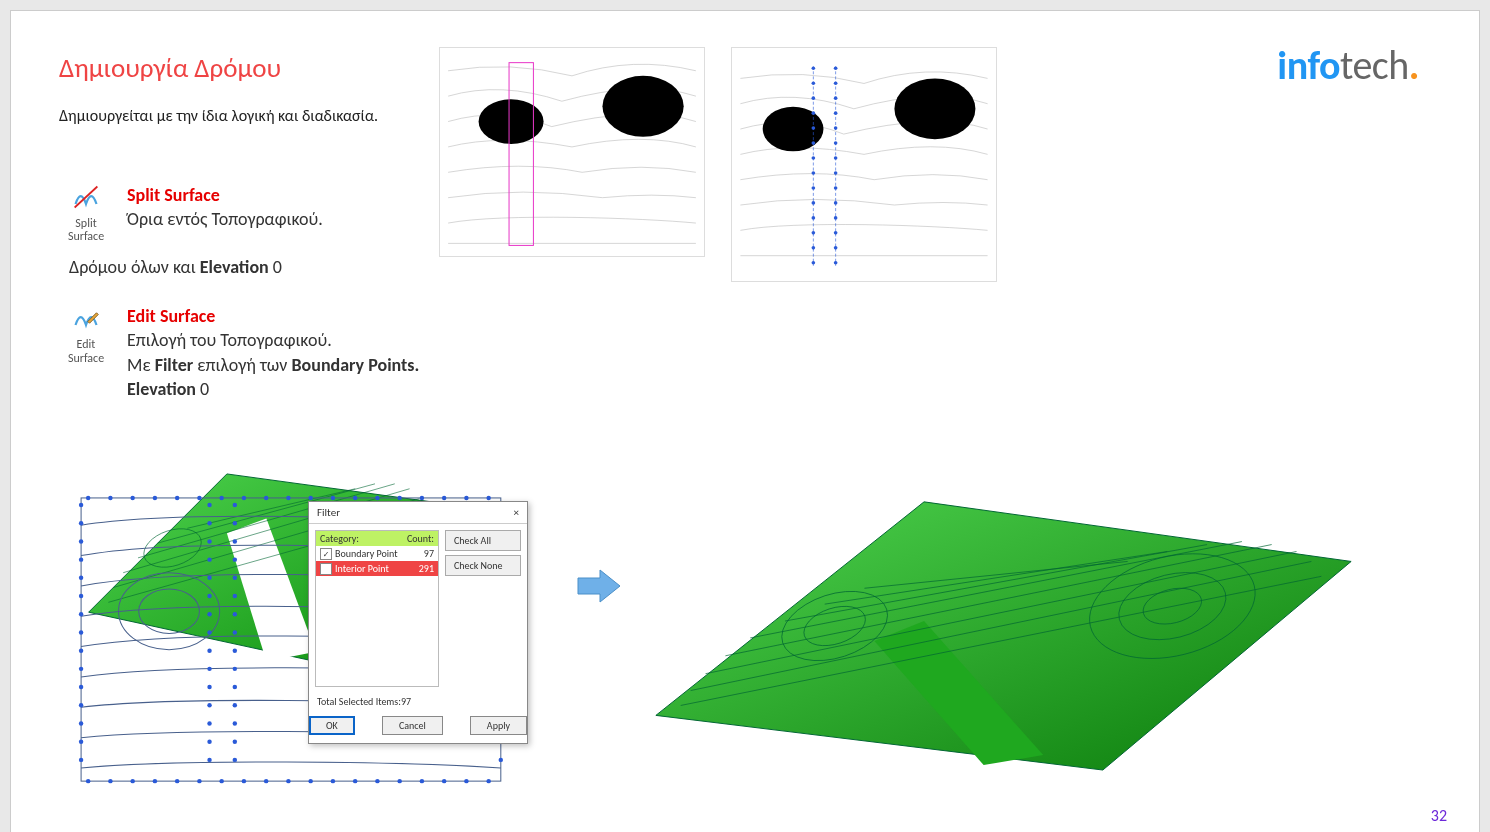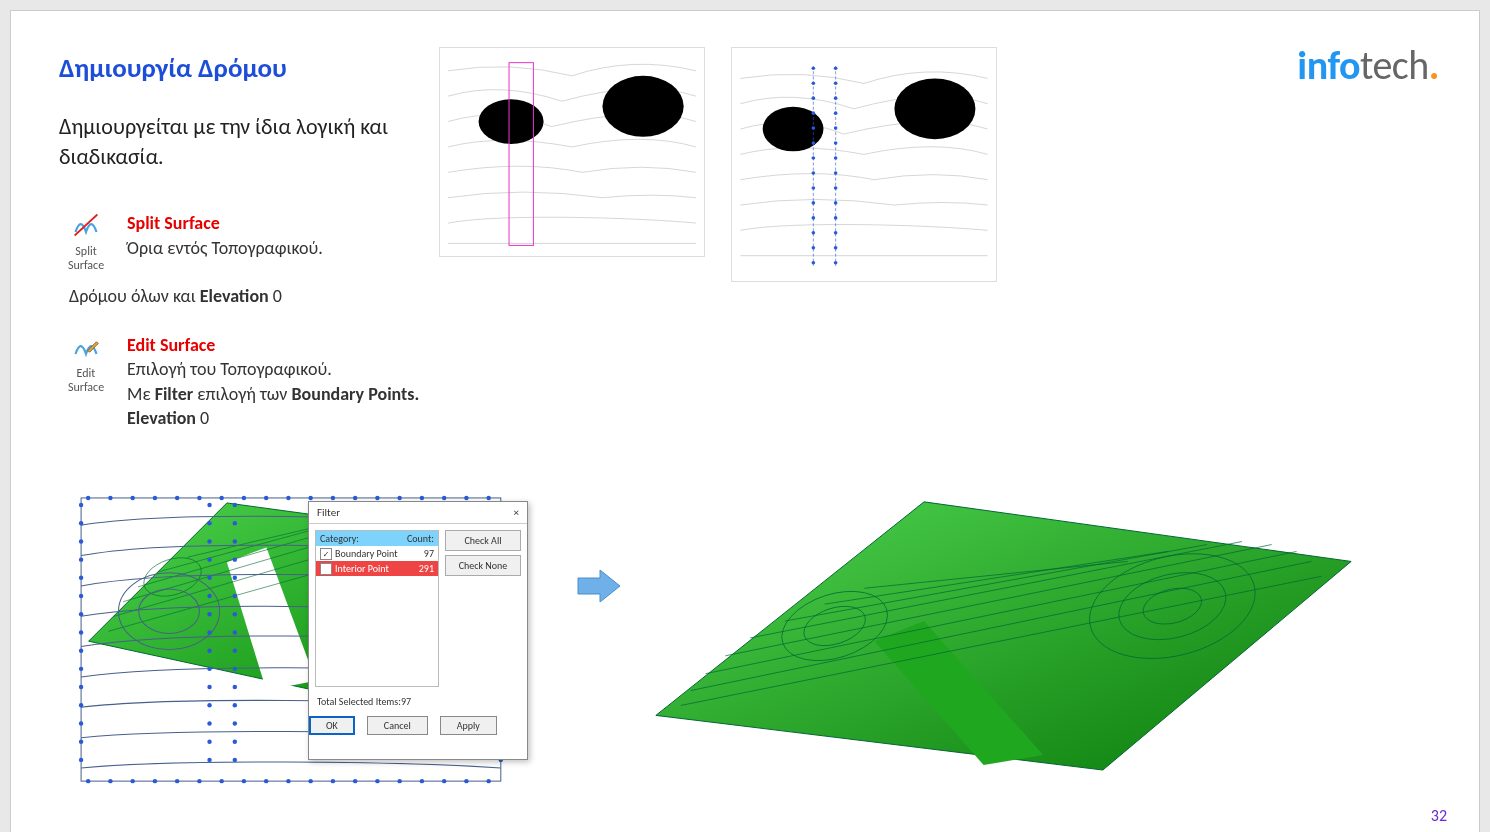--- a/index.html
+++ b/index.html
@@ -1,51 +1,51 @@
 <!DOCTYPE html>
 <html><head>
 <meta charset="utf-8">
 <style>
 body{margin:0;background:#e8e8e8;font-family:Calibri,Arial,sans-serif;color:#333;display:flex;justify-content:center;padding:10px}
 .slide{width:1490px;height:832px;background:#fff;position:relative;border:1px solid #ccc;box-sizing:border-box;padding:40px 48px}
-.title{font-size:27px;font-weight:700;color:#1d4ed8;margin:0 0 28px}
-.desc{font-size:22px;line-height:1.35;max-width:360px;color:#222;margin-bottom:40px}
+.title{font-size:27px;font-weight:400;color:#ef4444;margin:0 0 21px}
+.desc{font-size:16px;line-height:1.35;max-width:360px;color:#222;margin-bottom:56px}
 .cmd-block{display:flex;gap:14px;margin-bottom:12px}
 .cmd-icon{display:flex;flex-direction:column;align-items:center;width:54px}
 .cmd-icon svg{width:28px;height:28px}
 .cmd-icon .lbl{font-size:12px;color:#555;text-align:center;line-height:1.15;margin-top:2px}
 .cmd-text{font-size:18px;line-height:1.35}
 .cmd-text .red{color:#e60000;font-weight:700}
 .indent{margin-left:10px;font-size:18px;margin-bottom:26px}
-.logo{position:absolute;top:30px;right:40px;font-size:40px;font-weight:700;letter-spacing:-.5px}
+.logo{position:absolute;top:30px;right:60px;font-size:40px;font-weight:700;letter-spacing:-.5px}
 .logo .a{color:#2196f3}.logo .b{color:#666;font-weight:400}.logo .c{color:#f7931e}
 .pnum{position:absolute;bottom:16px;right:32px;color:#6d28d9;font-size:16px}
 .thumb{position:absolute;border:1px solid #ddd;box-sizing:border-box;background:#fff}
 .t1{top:36px;left:428px;width:266px;height:210px}
 .t2{top:36px;left:720px;width:266px;height:235px}
 .t3{top:60px;left:1010px;width:395px;height:270px;border:none}
 .tbig{position:absolute;top:455px;left:625px;width:735px;height:320px}
 .bl{position:absolute;top:468px;left:62px;width:445px;height:315px}
 .arrow{position:absolute;top:555px;left:565px}
 
 
 .dlg{position:absolute;top:490px;left:297px;width:218px;background:#fff;border:1px solid #888;font-size:11px;box-shadow:2px 2px 6px rgba(0,0,0,.25)}
 .dlg-tb{display:flex;justify-content:space-between;padding:4px 8px;border-bottom:1px solid #ccc}
 .dlg-body{display:flex;gap:6px;padding:6px}
 .dlg-list{flex:1;border:1px solid #bbb}
-.dlg-hd{display:flex;padding:1px 4px;font-size:10px;background:#7dd3fc}
+.dlg-hd{display:flex;padding:1px 4px;font-size:10px;background:#bef264}
 .dlg-hd span:first-child{flex:1}
 .dlg-row{display:flex;padding:1px 4px;font-size:10px;align-items:center;gap:3px}
 .dlg-row.sel{background:#ef4444;color:#fff}
 .dlg-row span:last-child{margin-left:auto}
 .cb{width:10px;height:10px;border:1px solid #888;background:#fff;display:inline-flex;align-items:center;justify-content:center;font-size:8px;color:#333}
 .bcol{display:flex;flex-direction:column;gap:4px}
-.dbtn{border:1px solid #aaa;background:#f0f0f0;padding:3px 8px;font-size:10px;min-width:58px;text-align:center}
+.dbtn{border:1px solid #aaa;background:#f0f0f0;padding:3px 8px;font-size:10px;min-width:58px;}
 .dlg-tot{display:flex;justify-content:flex-start;padding:2px 8px 4px;font-size:10px}
-.dlg-bot{display:flex;gap:12px;justify-content:flex-start;padding:4px 0 24px}
+.dlg-bot{display:flex;gap:12px;justify-content:space-between;padding:4px 0 8px}
 .dbtn2{border:1px solid #888;background:#f0f0f0;padding:2px 16px;font-size:10px}
 .dbtn2.def{border:2px solid #0a64c8;padding:1px 15px}
 
 
 .contour path{fill:none;stroke:#bbb;stroke-width:.6}
 .rectpick{fill:none;stroke:#e838c8;stroke-width:1}
 .pts circle{fill:#2a5ad8}
 .pts path{fill:none;stroke:#2a5ad8;stroke-width:.6}
 </style>
 </head>

